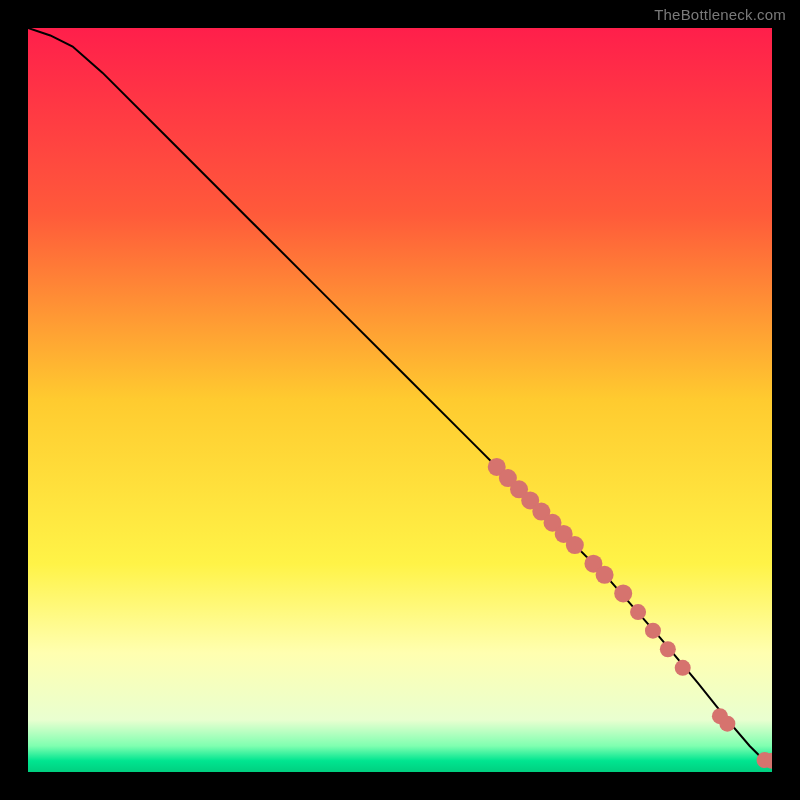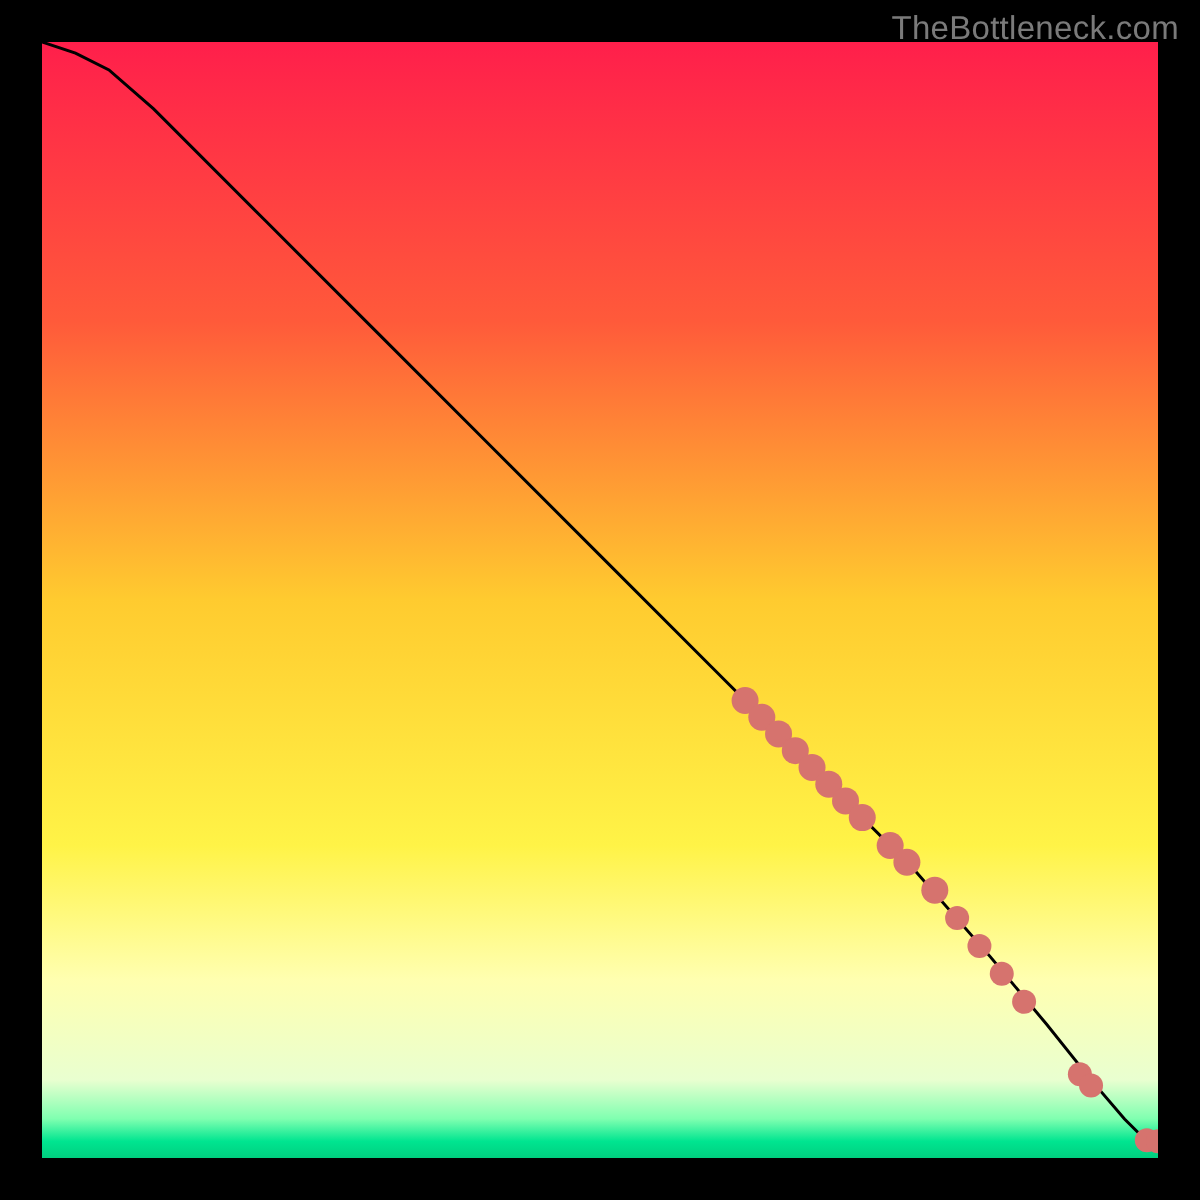--- a/index.html
+++ b/index.html
@@ -27,21 +27,21 @@
   .plot svg {
     display: block;
     width: 744px;
     height: 744px;
   }
   .watermark {
     position: absolute;
     top: 6px;
     right: 14px;
     color: #7a7a7a;
-    font-size: 22px;
+    font-size: 15px;
     font-weight: 500;
     letter-spacing: 0.2px;
     user-select: none;
   }
 </style>
 </head>
 <body>
 
 <div class="stage">
   <div class="watermark">TheBottleneck.com</div>

